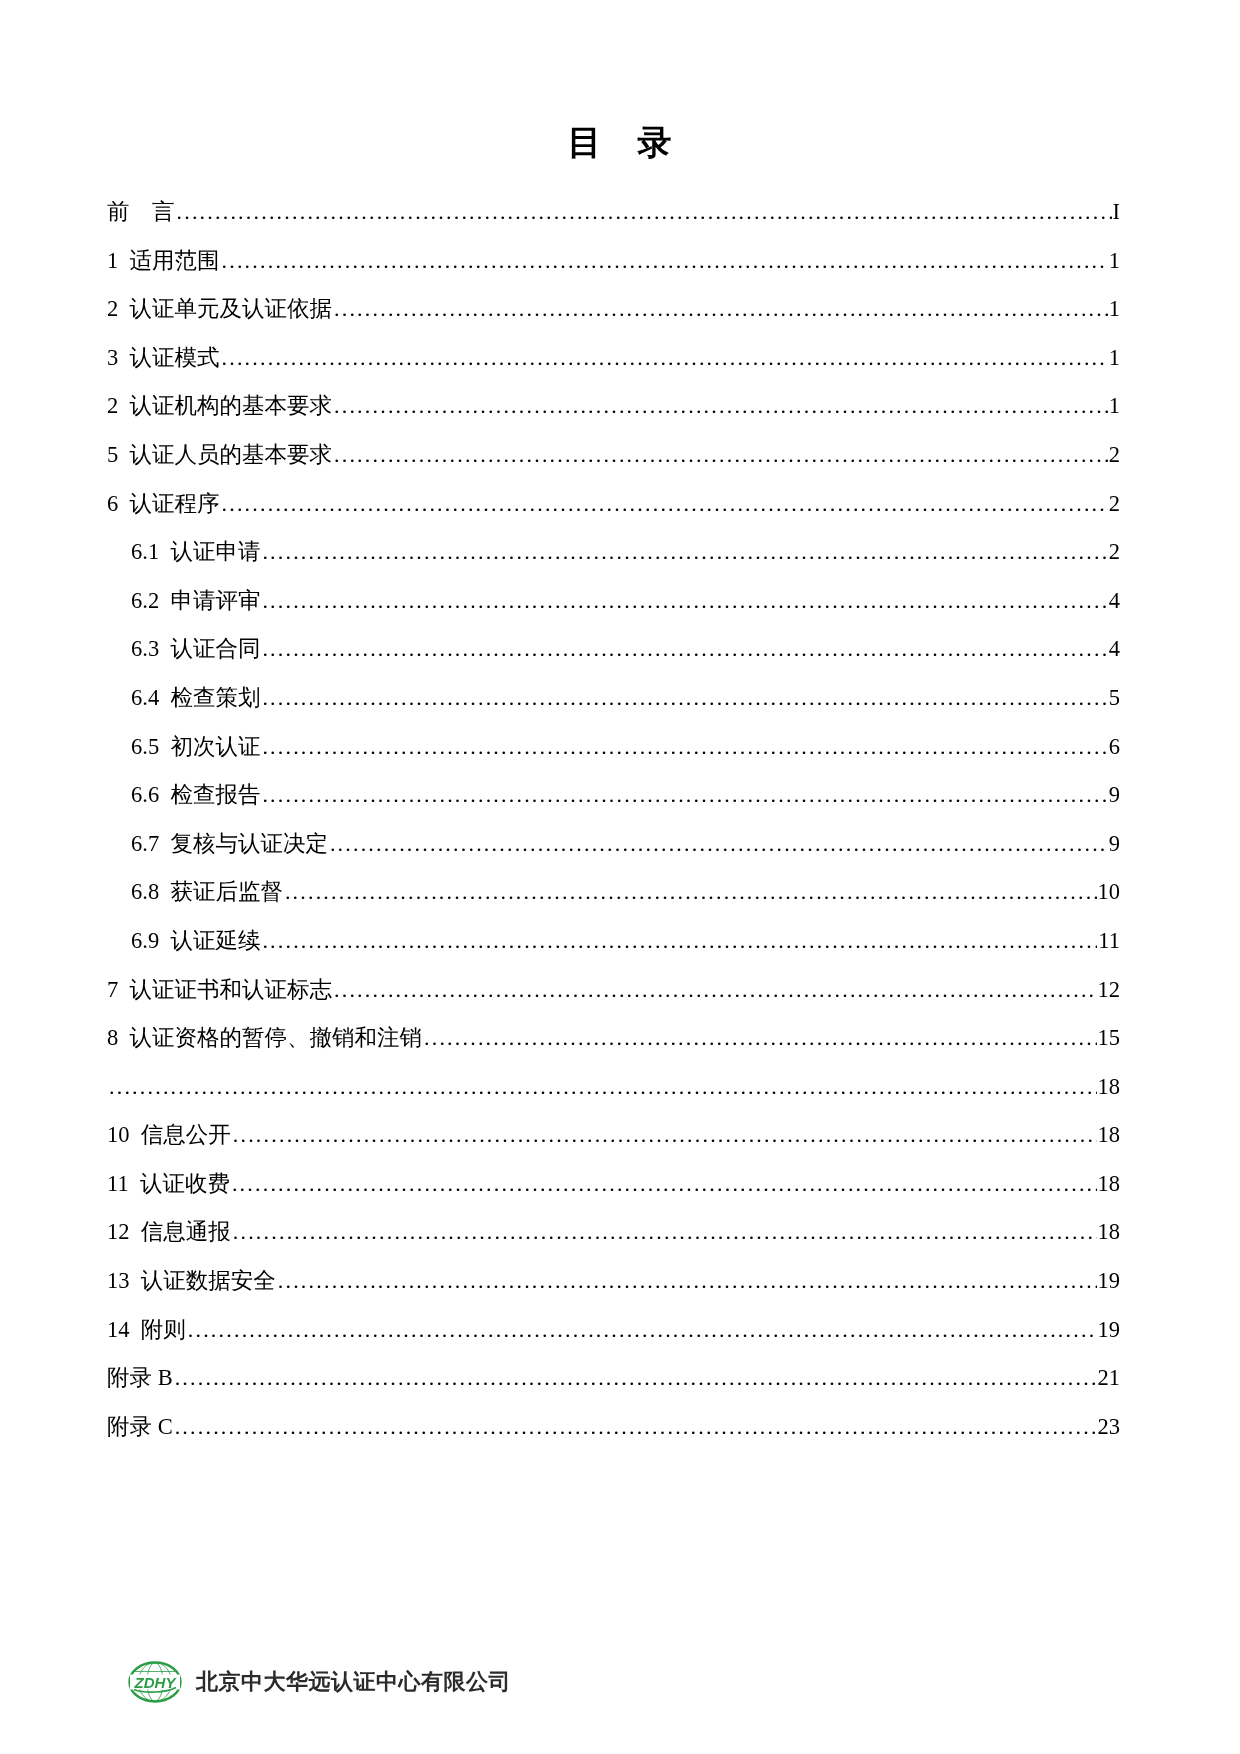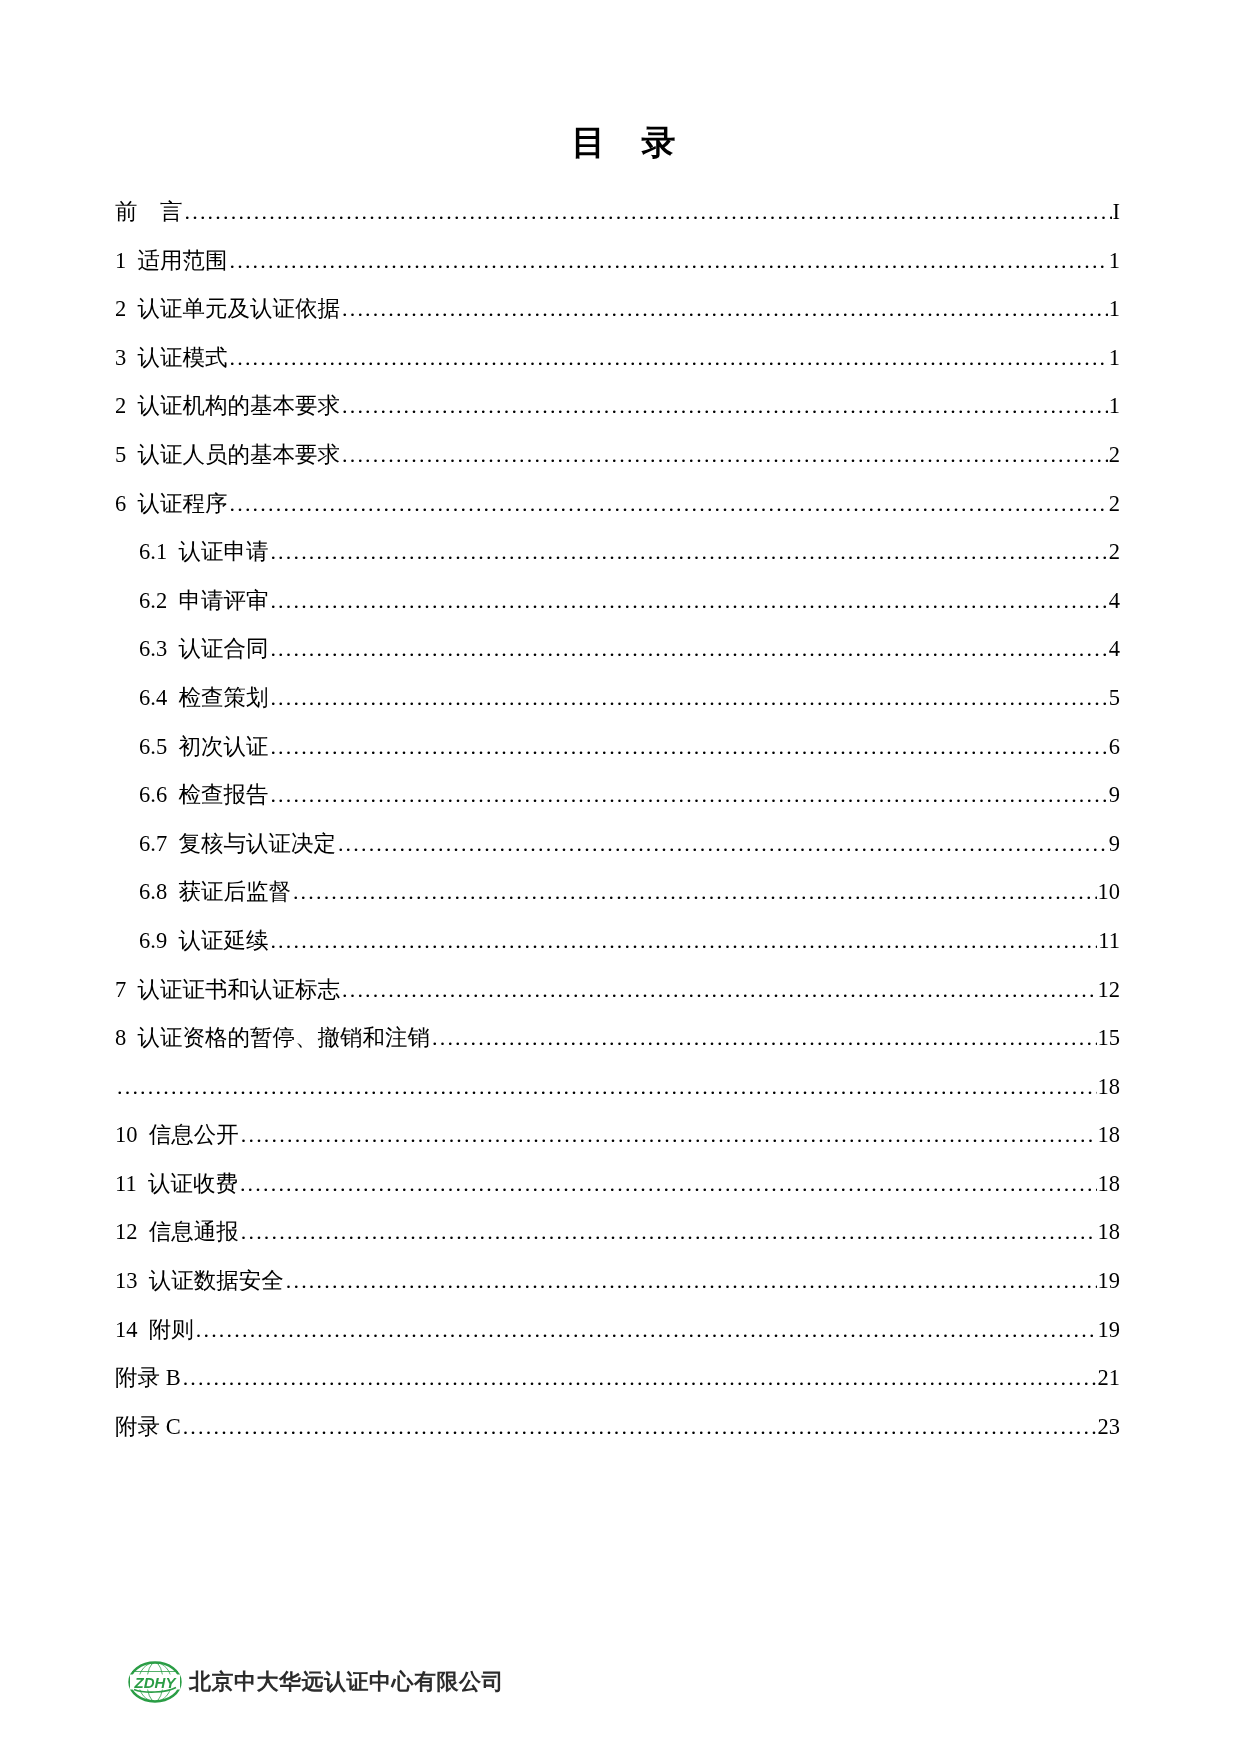--- a/index.html
+++ b/index.html
@@ -13,21 +13,20 @@
     position: relative;
     font-family: "Liberation Serif", "DejaVu Serif", serif;
     color: #000000;
     overflow: hidden;
   }
   .page {
     width: 100%;
     height: 100%;
     position: relative;
     box-sizing: border-box;
-    padding-left: 8px;
   }
   .page-title {
     margin: 0;
     padding-top: 120px;
     text-align: center;
     font-size: 34px;
     font-weight: bold;
     line-height: 46px;
     white-space: pre;
     letter-spacing: 1px;
@@ -74,21 +73,21 @@
     top: 1660px;
     display: flex;
     align-items: center;
   }
   .footer-logo {
     width: 56px;
     height: 44px;
     flex: 0 0 auto;
   }
   .footer-company {
-    margin-left: 6px;
+    margin-left: 13px;
     font-family: Liberation Mono, monospace;
     font-size: 22px;
     font-weight: 600;
     color: #2b2b2b;
     letter-spacing: 0.5px;
   }
 </style>
 </head>
 <body>
 

